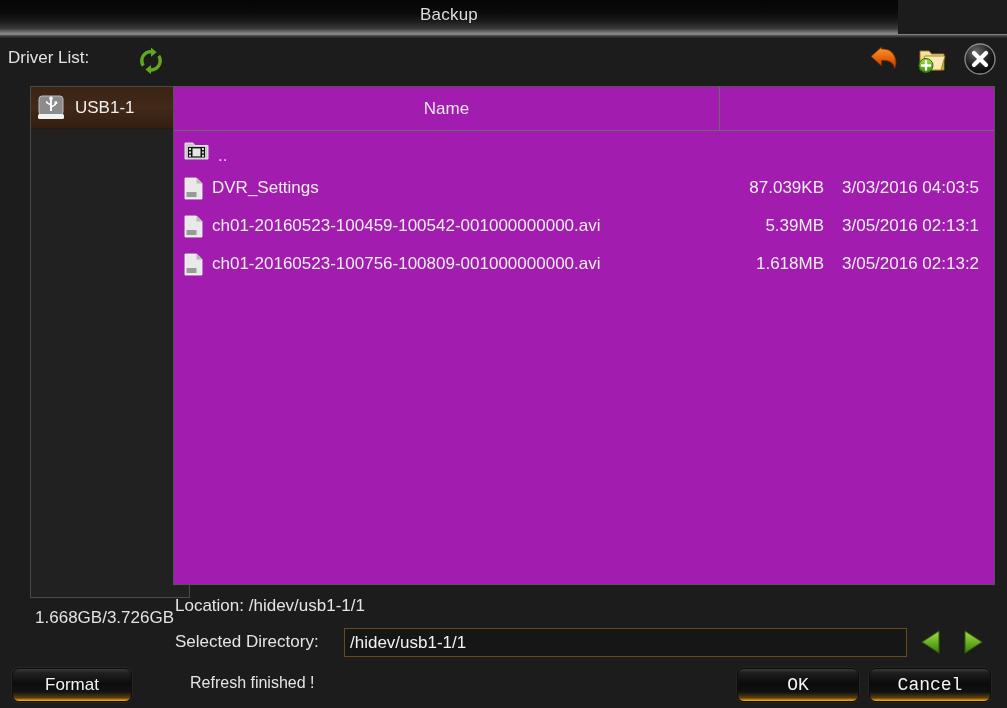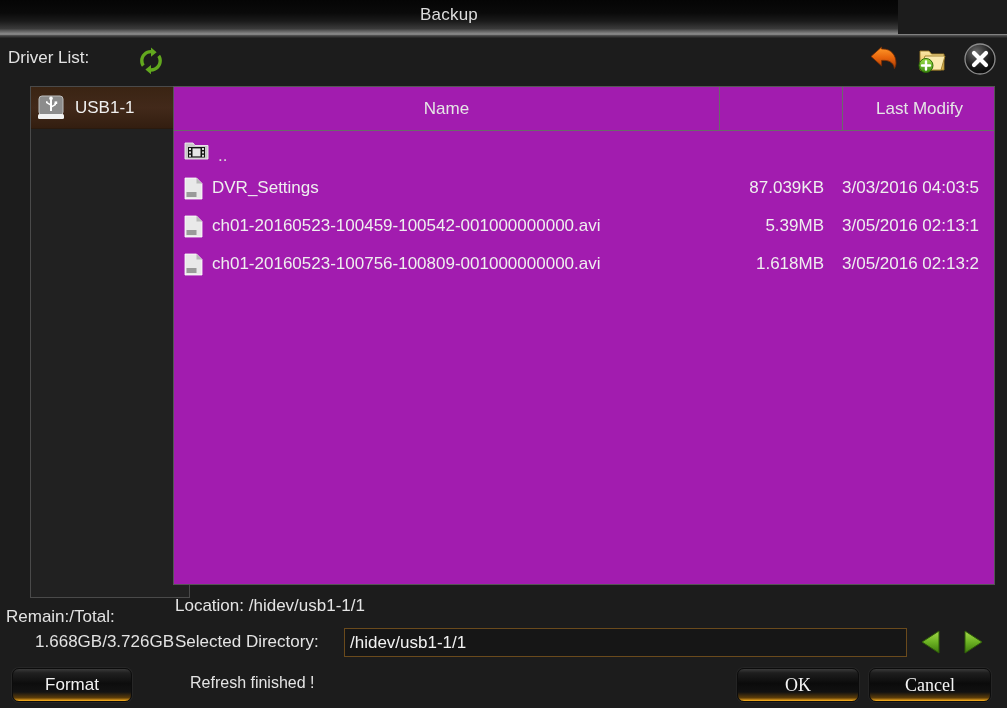--- a/index.html
+++ b/index.html
@@ -246,21 +246,21 @@
     top: 668px;
     height: 34px;
     border-radius: 7px;
     border: 1px solid #0c0c0c;
     background:
       linear-gradient(to bottom,
         #3a3a3a 0%, #1e1e1e 12%, #0b0b0b 45%,
         #111111 72%, #5c3d0a 90%, #f0a81c 99%, #8a5c08 100%);
     color: #f4f4f4;
     font-size: 18px;
-    font-family: Liberation Serif, serif;
+    font-family: Liberation Mono, monospace;
     cursor: pointer;
     box-shadow: 0 0 0 1px #242424;
     padding: 0;
   }
   .btn-ok     { left: 737px; width: 122px; }
   .btn-cancel { left: 869px; width: 122px; }
 </style>
 </head>
 <body>
 
@@ -337,31 +337,29 @@
           <path d="M14 11 L9 8 L9 6.2 L10.6 6.2 L10.6 7.2 L14 9.2 Z"></path>
           <path d="M14 13 L19 10 L19 8 L17.4 8 L17.4 9.2 L14 11.2 Z"></path>
           <rect x="17.6" y="6.4" width="2.6" height="2.6"></rect>
         </g>
       </svg>
       <span class="driver-item-label">USB1-1</span>
     </div>
   </div>
 
   <div class="remain-block">
-    <div class="remain-label">Remain:/Total:</div>
     <div class="remain-value">1.668GB/3.726GB</div>
   </div>
 
   <button class="format-btn">Format</button>
 
   <div class="file-panel">
     <div class="fp-header">
       <div class="col col-name">Name</div>
       <div class="col col-size"></div>
-      <div class="col col-date">Last Modify</div>
     </div>
     <div class="fp-rows">
 
       <div class="frow">
         <div class="cell-name">
           <svg class="parent-icon" viewBox="0 0 25 22">
             <path d="M1 4 L9 4 L11 6.5 L24 6.5 L24 20 L1 20 Z" fill="#c9c9c9" stroke="#efefef" stroke-width="0.9"></path>
             <rect x="4" y="8" width="17" height="10.5" fill="#111"></rect>
             <g fill="#d8d8d8">
               <rect x="5" y="9" width="2" height="2"></rect>

